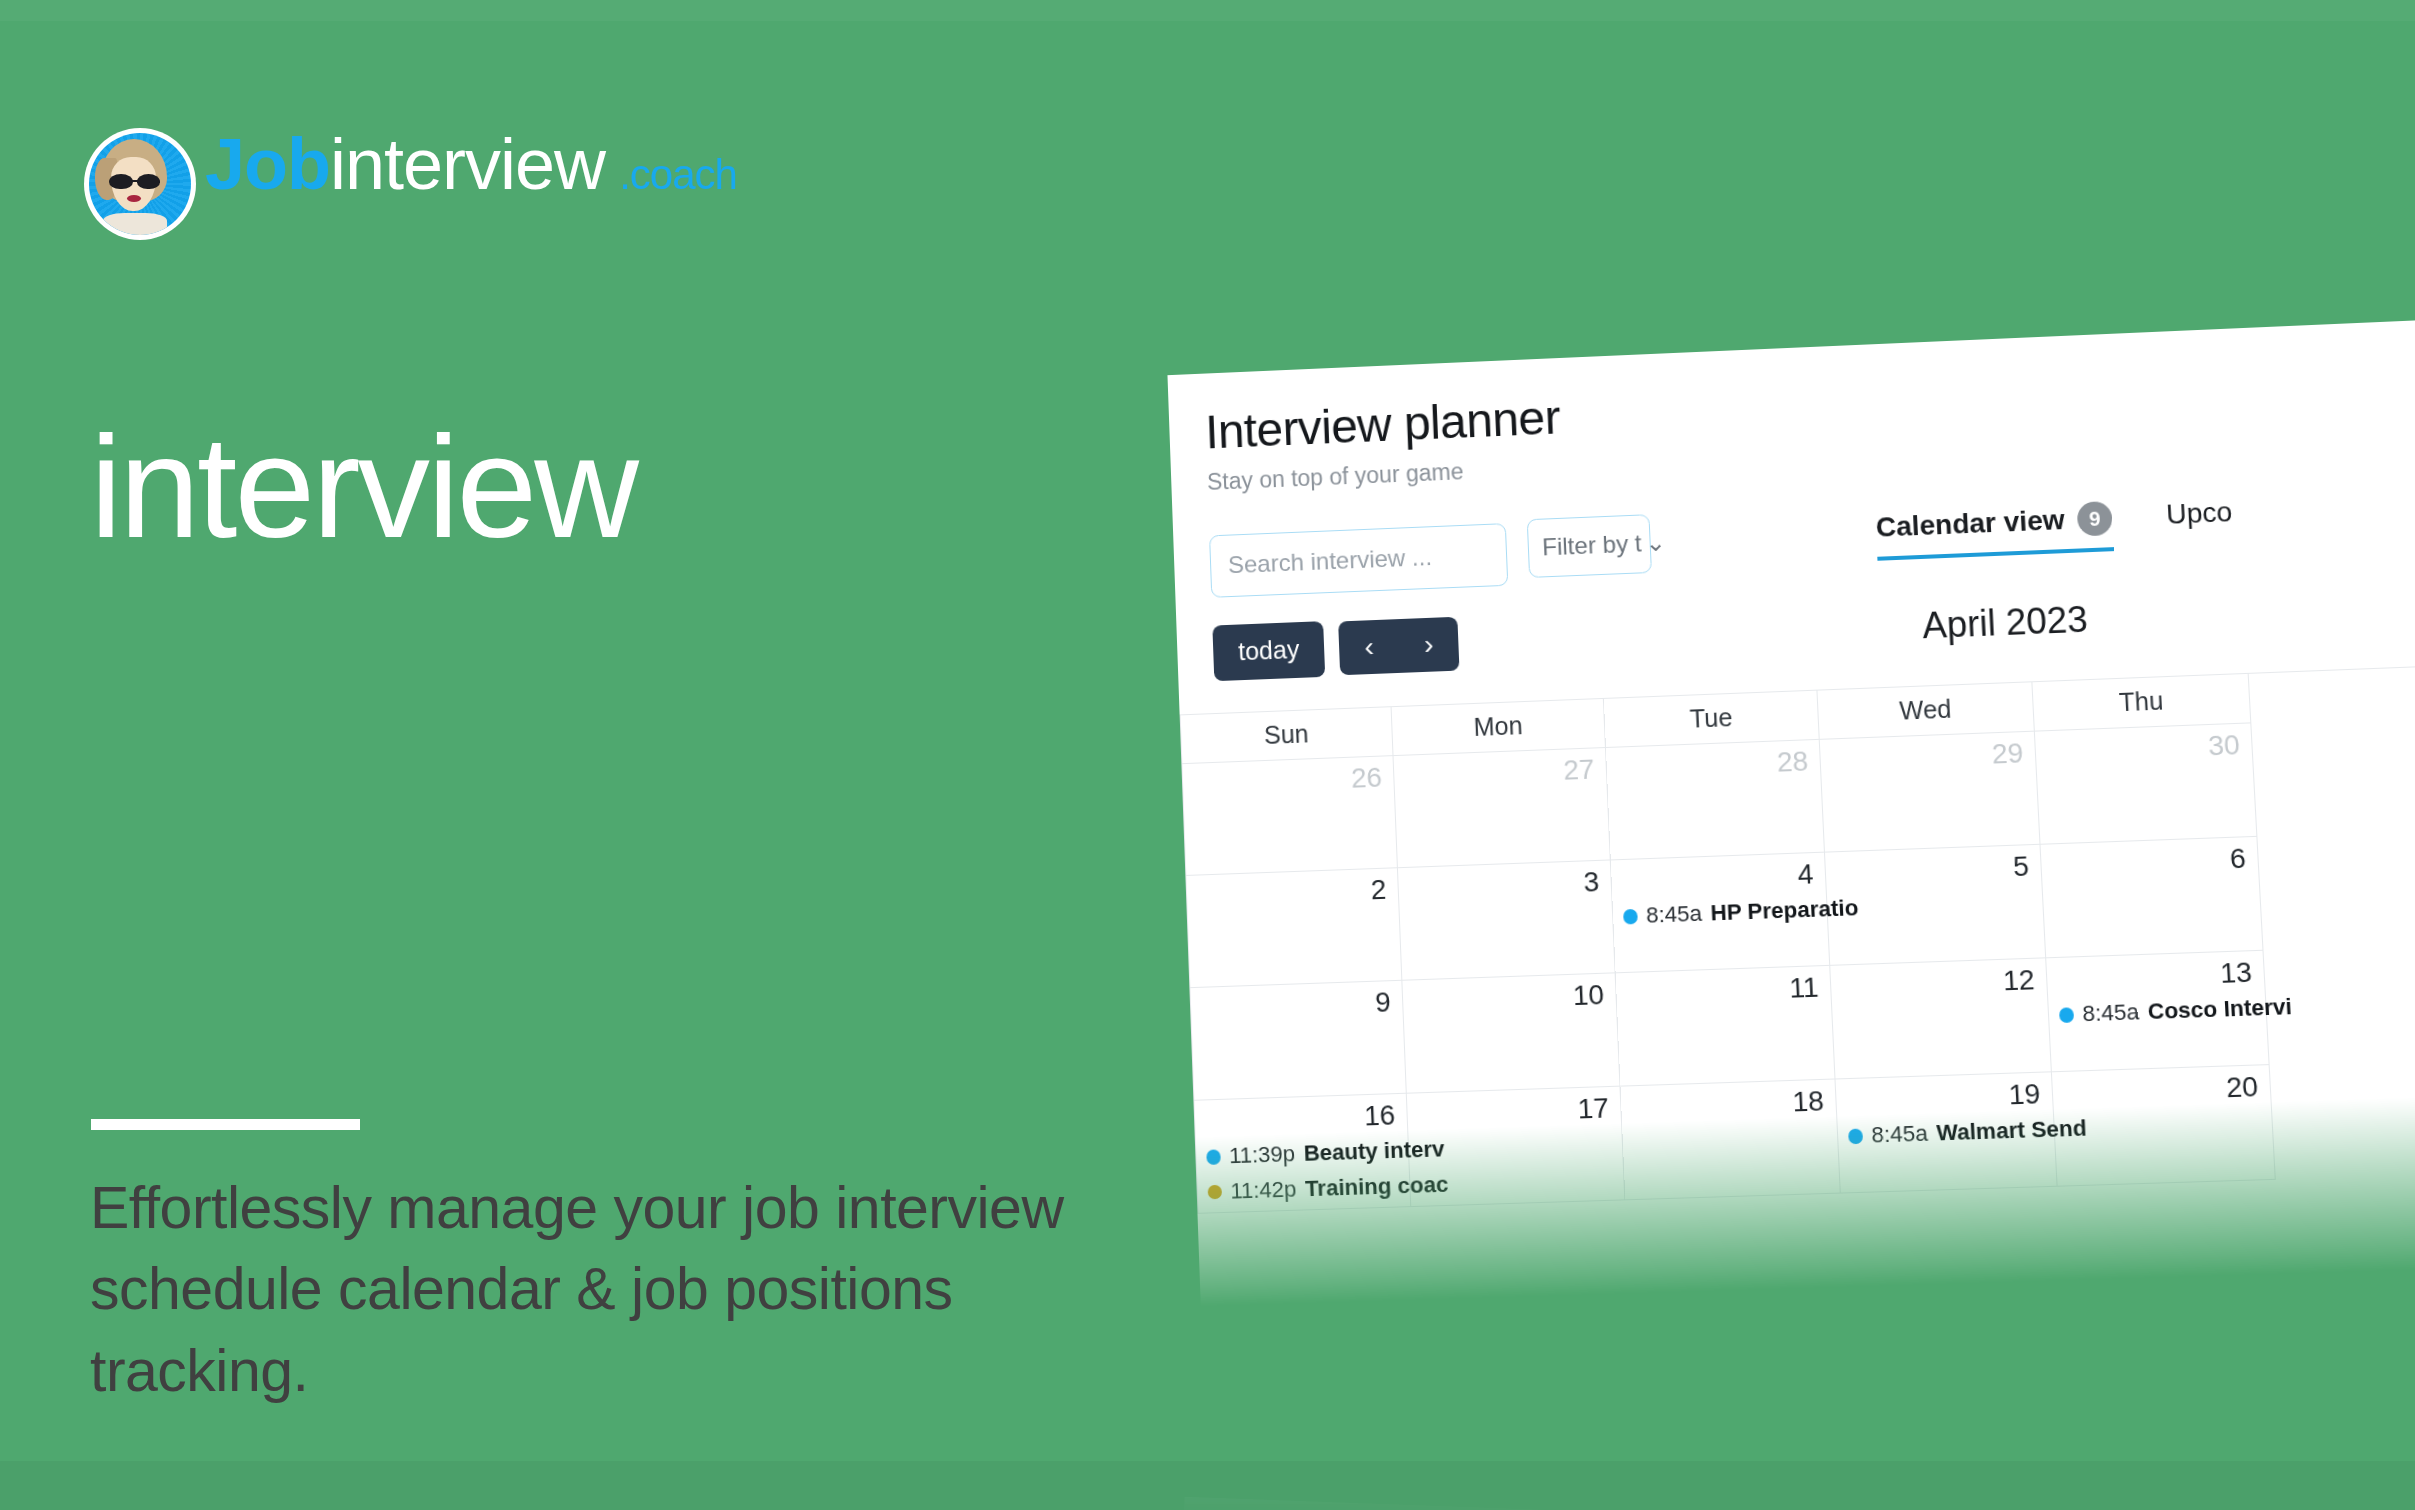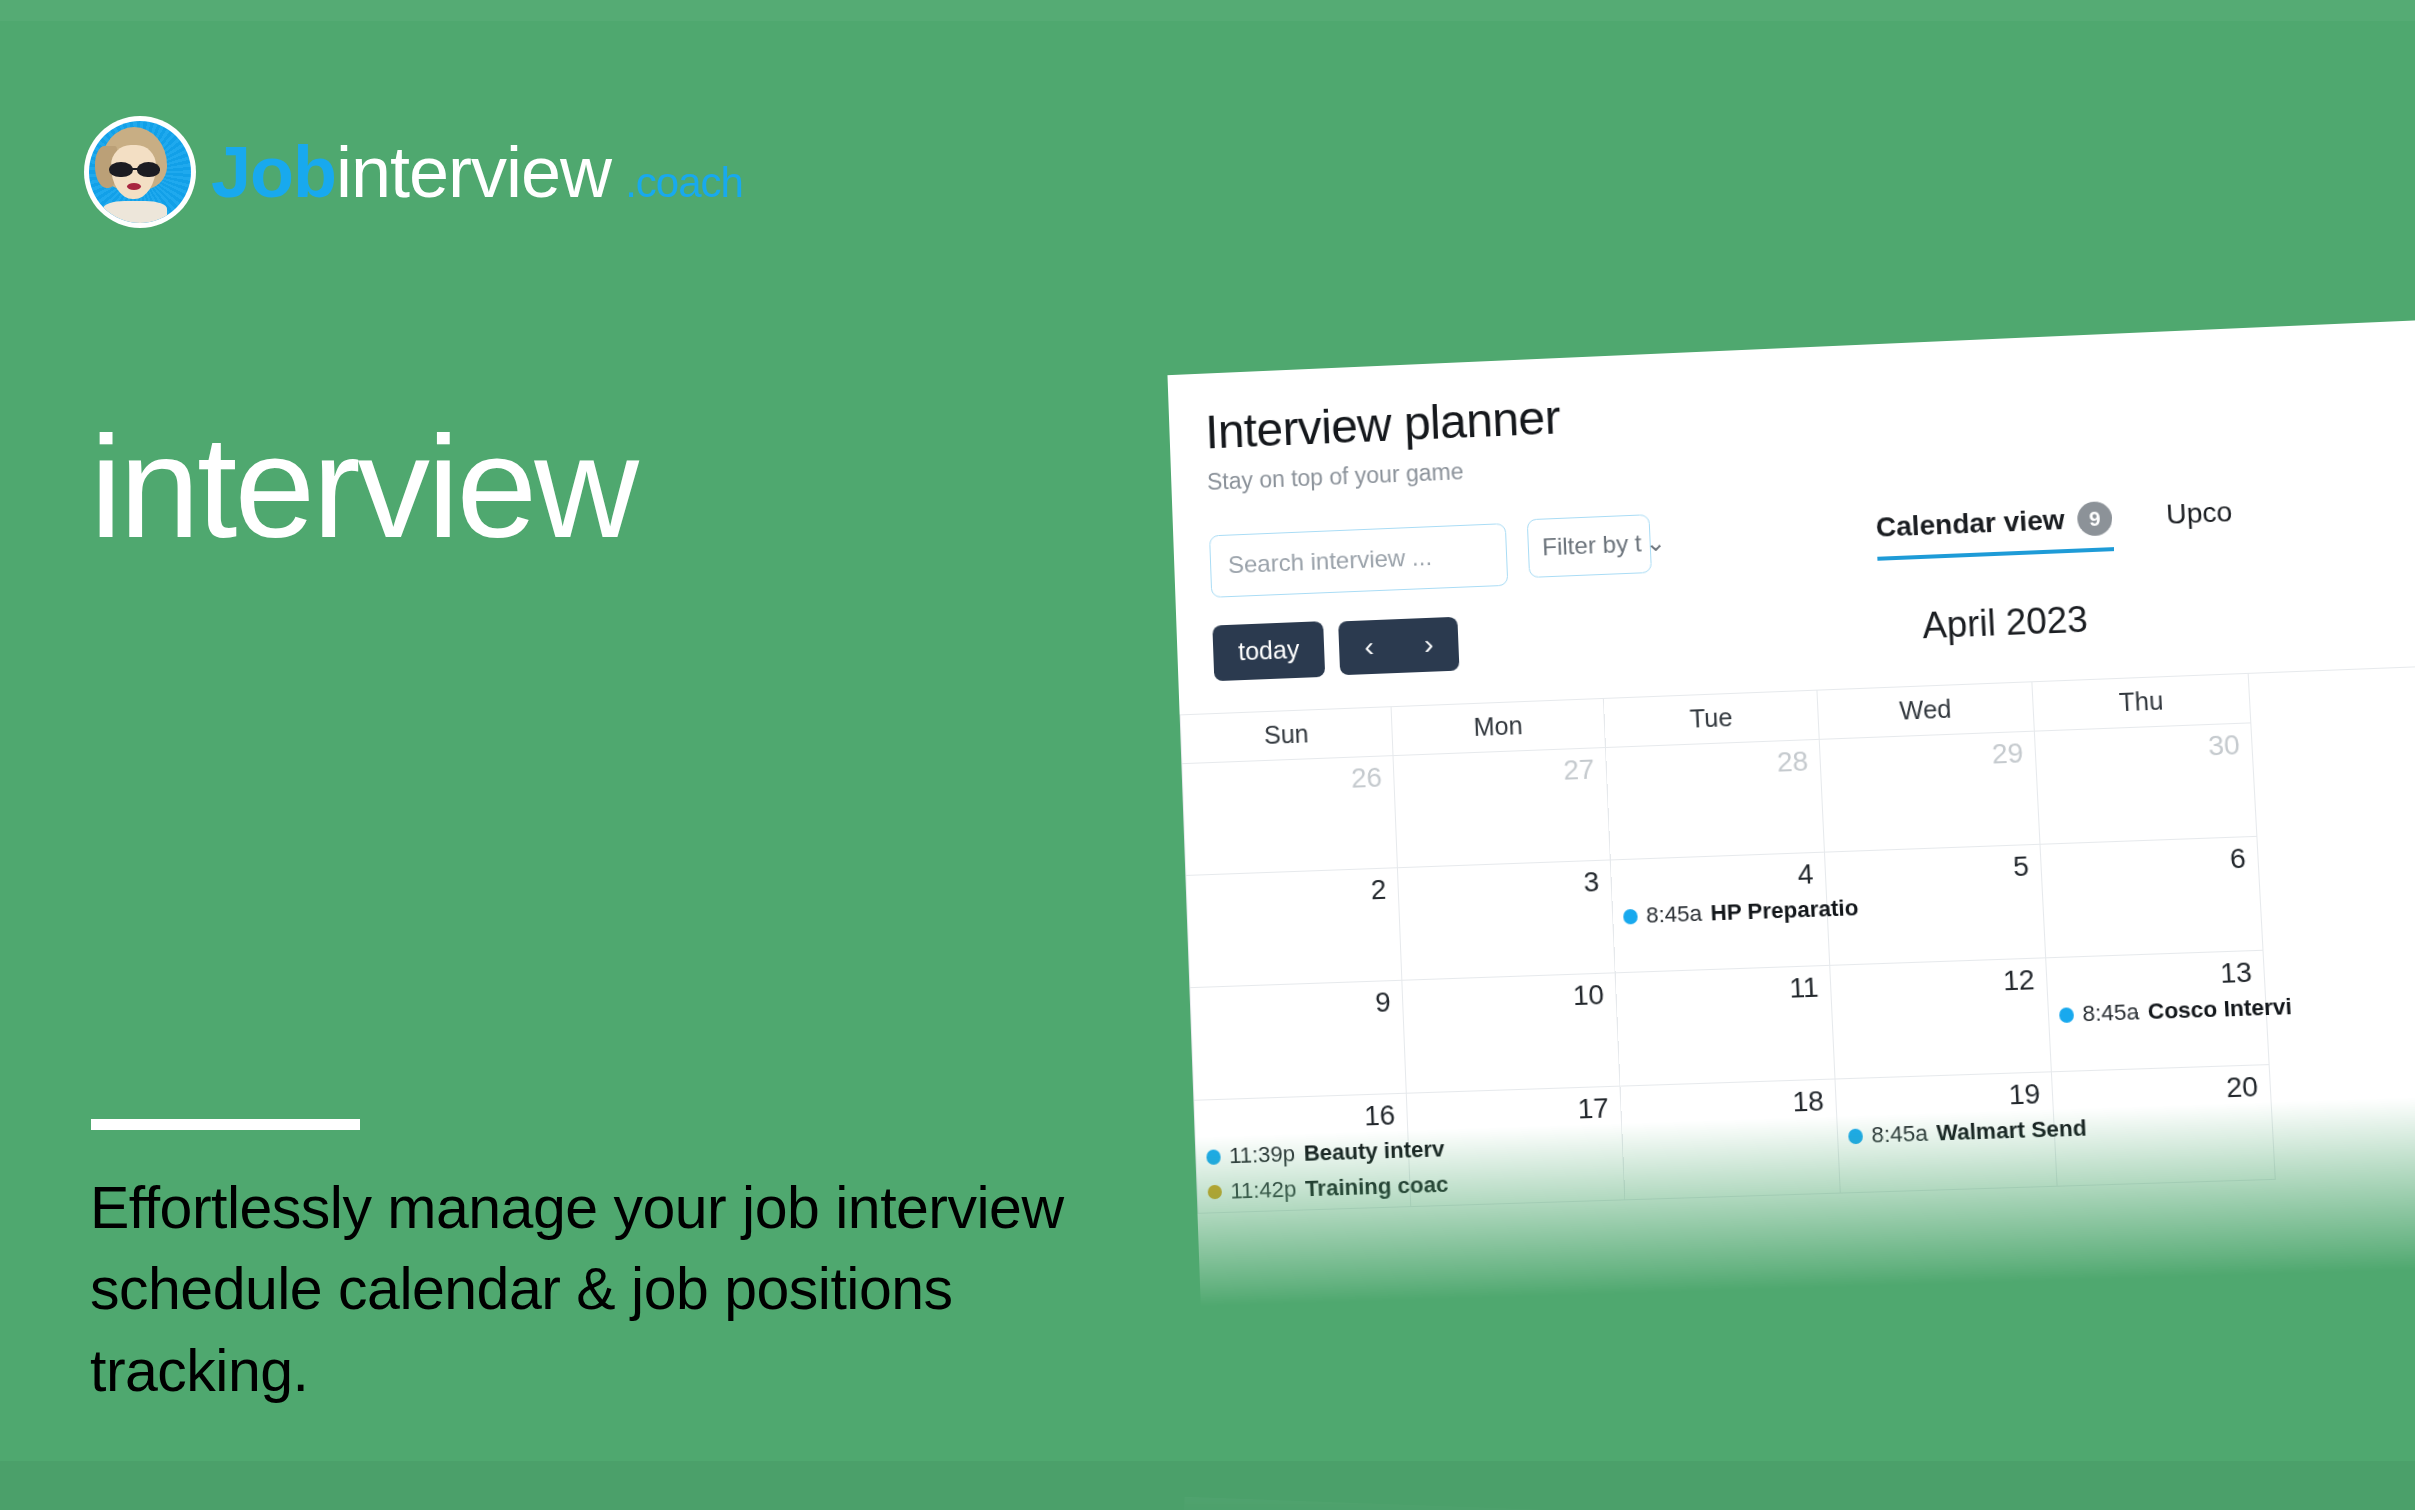--- a/index.html
+++ b/index.html
@@ -29,24 +29,24 @@
     left: 0; bottom: 0;
     width: 100%; height: 49px;
     background: rgba(0,0,0,0.045);
     pointer-events: none;
   }
 
   
   .logo-row {
     position: absolute;
     left: 84px;
-    top: 116px;
-    display: flex;
-    align-items: center;
-    gap: 15px;
+    top: 128px;
+    display: flex;
+    align-items: flex-start;
+    gap: 9px;
   }
 
   .logo-mark {
     width: 112px;
     height: 112px;
     border-radius: 50%;
     background: #ffffff;
     padding: 4.8px;
     flex: none;
     position: relative;
@@ -161,21 +161,21 @@
     width: 269px;
     height: 11.4px;
     background: #FFFFFF;
   }
 
   .body-copy {
     position: absolute;
     left: 90px;
     top: 1168px;
     width: 1037px;
-    color: #000000;
+    color: #404040;
     font-size: 59px;
     font-weight: 300;
     line-height: 1.38;
     letter-spacing: -0.5px;
   }
 
   
   .shot-stage {
     position: absolute;
     left: 1184px;

